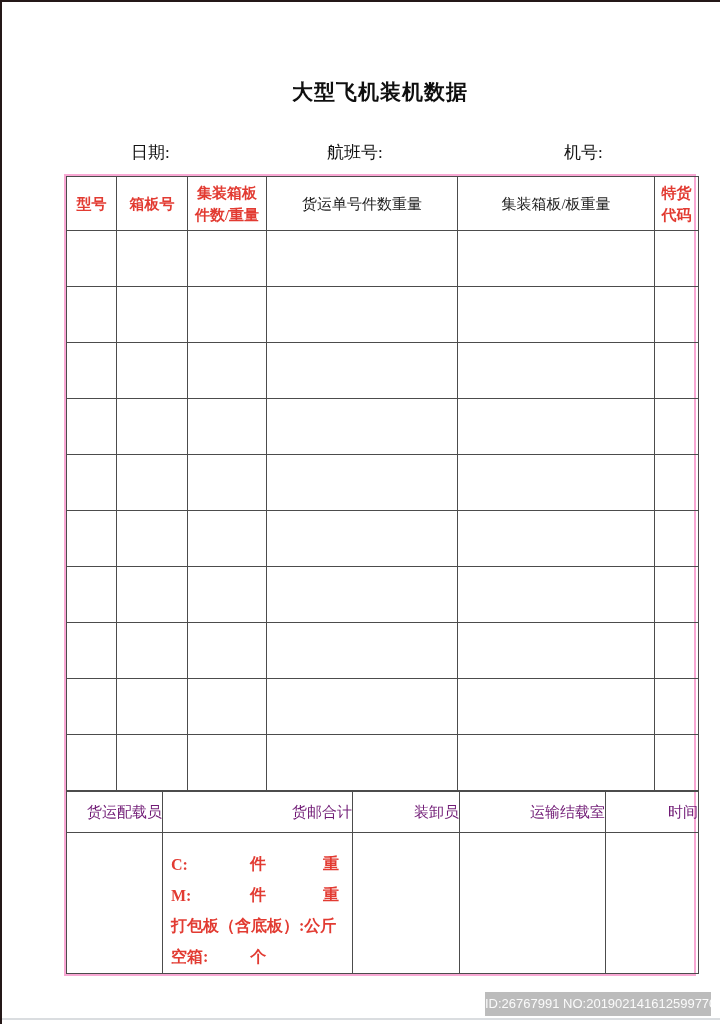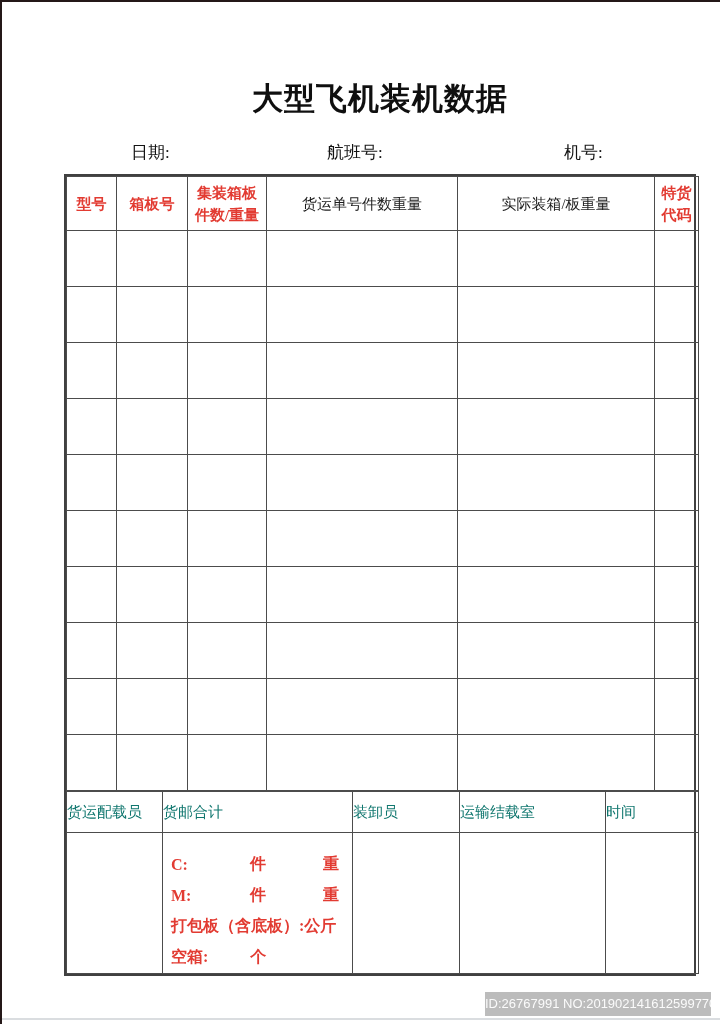--- a/index.html
+++ b/index.html
@@ -9,43 +9,43 @@
     font-family:"Liberation Serif", serif;
   }
   .page{
     position:absolute;inset:0;background:#fff;
     border-top:2px solid #241818;
     border-left:2px solid #241818;
     box-sizing:border-box;
   }
   .page-title{
     position:absolute;left:62px;top:76px;width:632px;
-    text-align:center;font-size:31px;font-weight:bold;color:#0f0f0f;
+    text-align:center;font-size:21px;font-weight:bold;color:#0f0f0f;
     letter-spacing:1px;
   }
   .meta{position:absolute;top:139px;font-size:17px;color:#141414;}
   .meta.m-date{left:95px;margin-left:34px;}
   .meta.m-flight{left:325px;}
   .meta.m-aircraft{left:562px;}
 
   .table-wrap{
     position:absolute;left:62px;top:172px;width:632px;
-    border:2px solid #404040;box-sizing:border-box;background:#fff;
+    border:2px solid #f9a8d4;box-sizing:border-box;background:#fff;
   }
   table{border-collapse:collapse;width:100%;table-layout:fixed;}
   th,td{border:1px solid #4c4c4c;padding:0;vertical-align:middle;}
   .main thead tr{height:54px;}
   .main tbody tr{height:56px;}
   .h-line{display:block;text-align:center;font-size:15px;line-height:22px;}
   th{font-weight:normal;}
   .red-h .h-line{color:#e23b32;font-weight:bold;}
   .black-h .h-line{color:#1a1a1a;font-weight:normal;}
 
   .ftr tr.fhdr{height:41px;}
-  .ftr tr.fhdr th{font-size:15px;color:#0f766e;text-align:left;font-weight:normal;}
+  .ftr tr.fhdr th{font-size:15px;color:#701a75;text-align:right;font-weight:normal;}
   .ftr tr.fbody{height:124px;}
   .ftr tr.fbody td{vertical-align:top;}
   .sum-cell{padding:16px 0 0 8px;box-sizing:border-box;}
   .sum-line{display:flex;align-items:center;height:31px;color:#e23b32;
     font-weight:bold;font-size:16px;white-space:nowrap;}
   .sl-a{flex:0 0 79px;}
   .sl-b{flex:0 0 73px;}
   .sum-line.l3{justify-content:flex-start;padding-right:14px;}
   .sl-gap{margin-left:42px;}
 
@@ -98,21 +98,21 @@
             <span class="h-line">箱板号</span>
           </th>
           <th class="red-h">
             <span class="h-line">集装箱板</span>
             <span class="h-line">件数/重量</span>
           </th>
           <th class="black-h">
             <span class="h-line">货运单号件数重量</span>
           </th>
           <th class="black-h">
-            <span class="h-line">实际装箱/板重量</span>
+            <span class="h-line">集装箱板/板重量</span>
           </th>
           <th class="red-h">
             <span class="h-line">特货</span>
             <span class="h-line">代码</span>
           </th>
         </tr>
       </thead>
       <tbody>
         <tr>
             <td></td>

